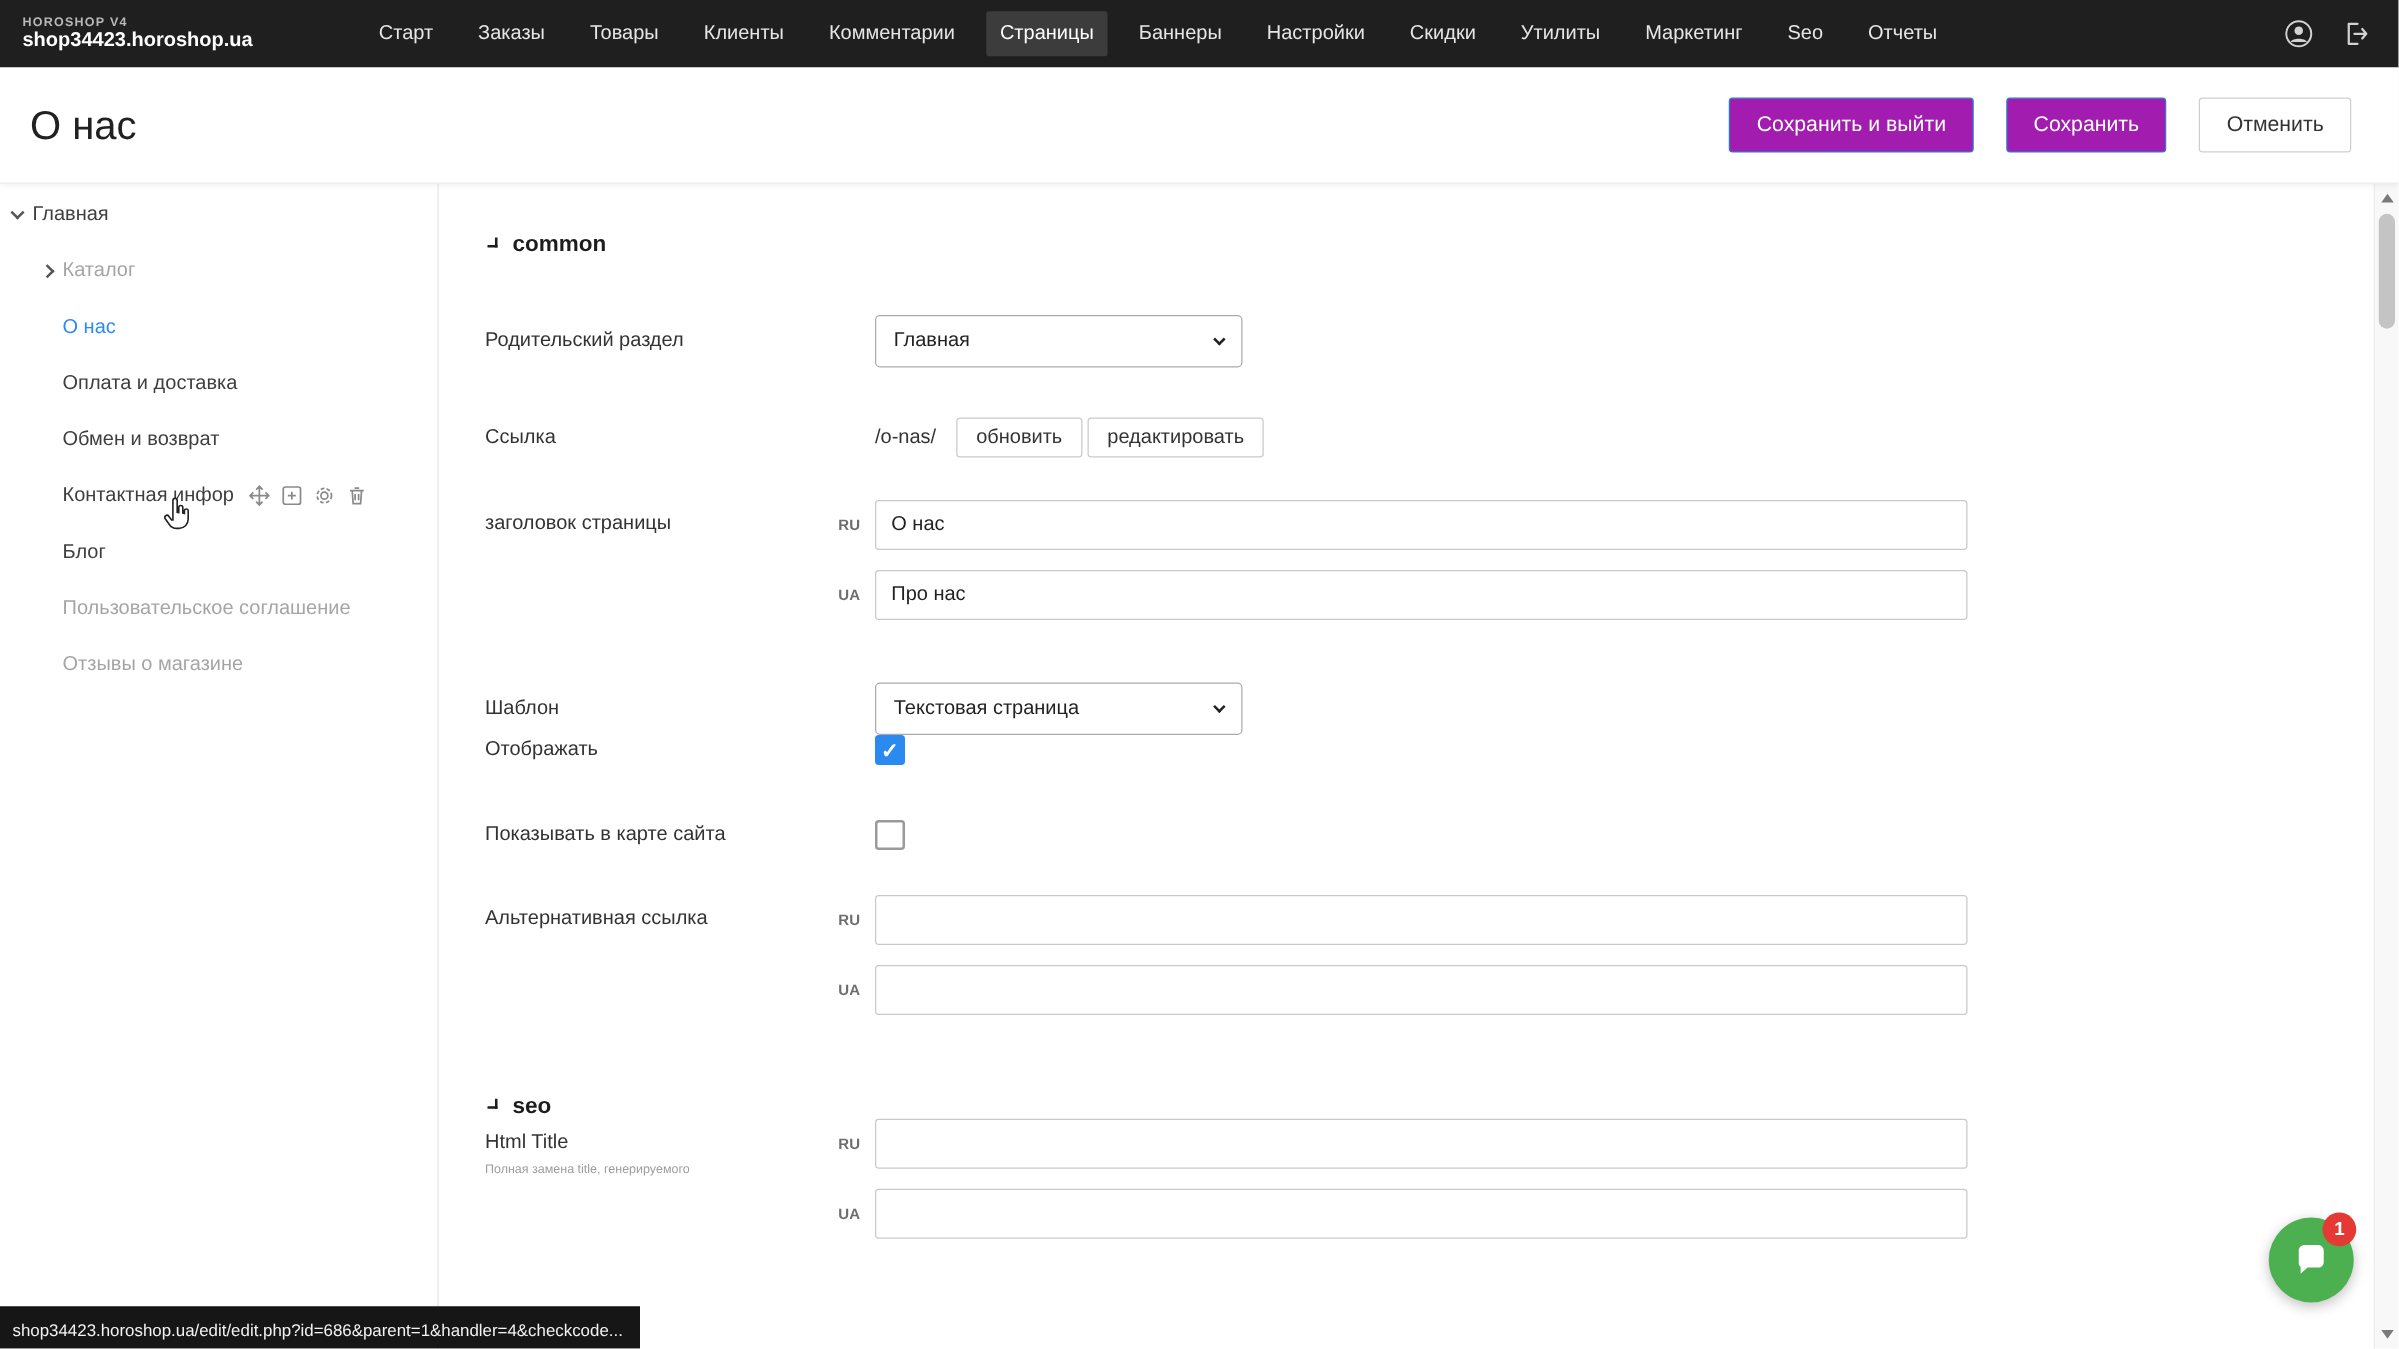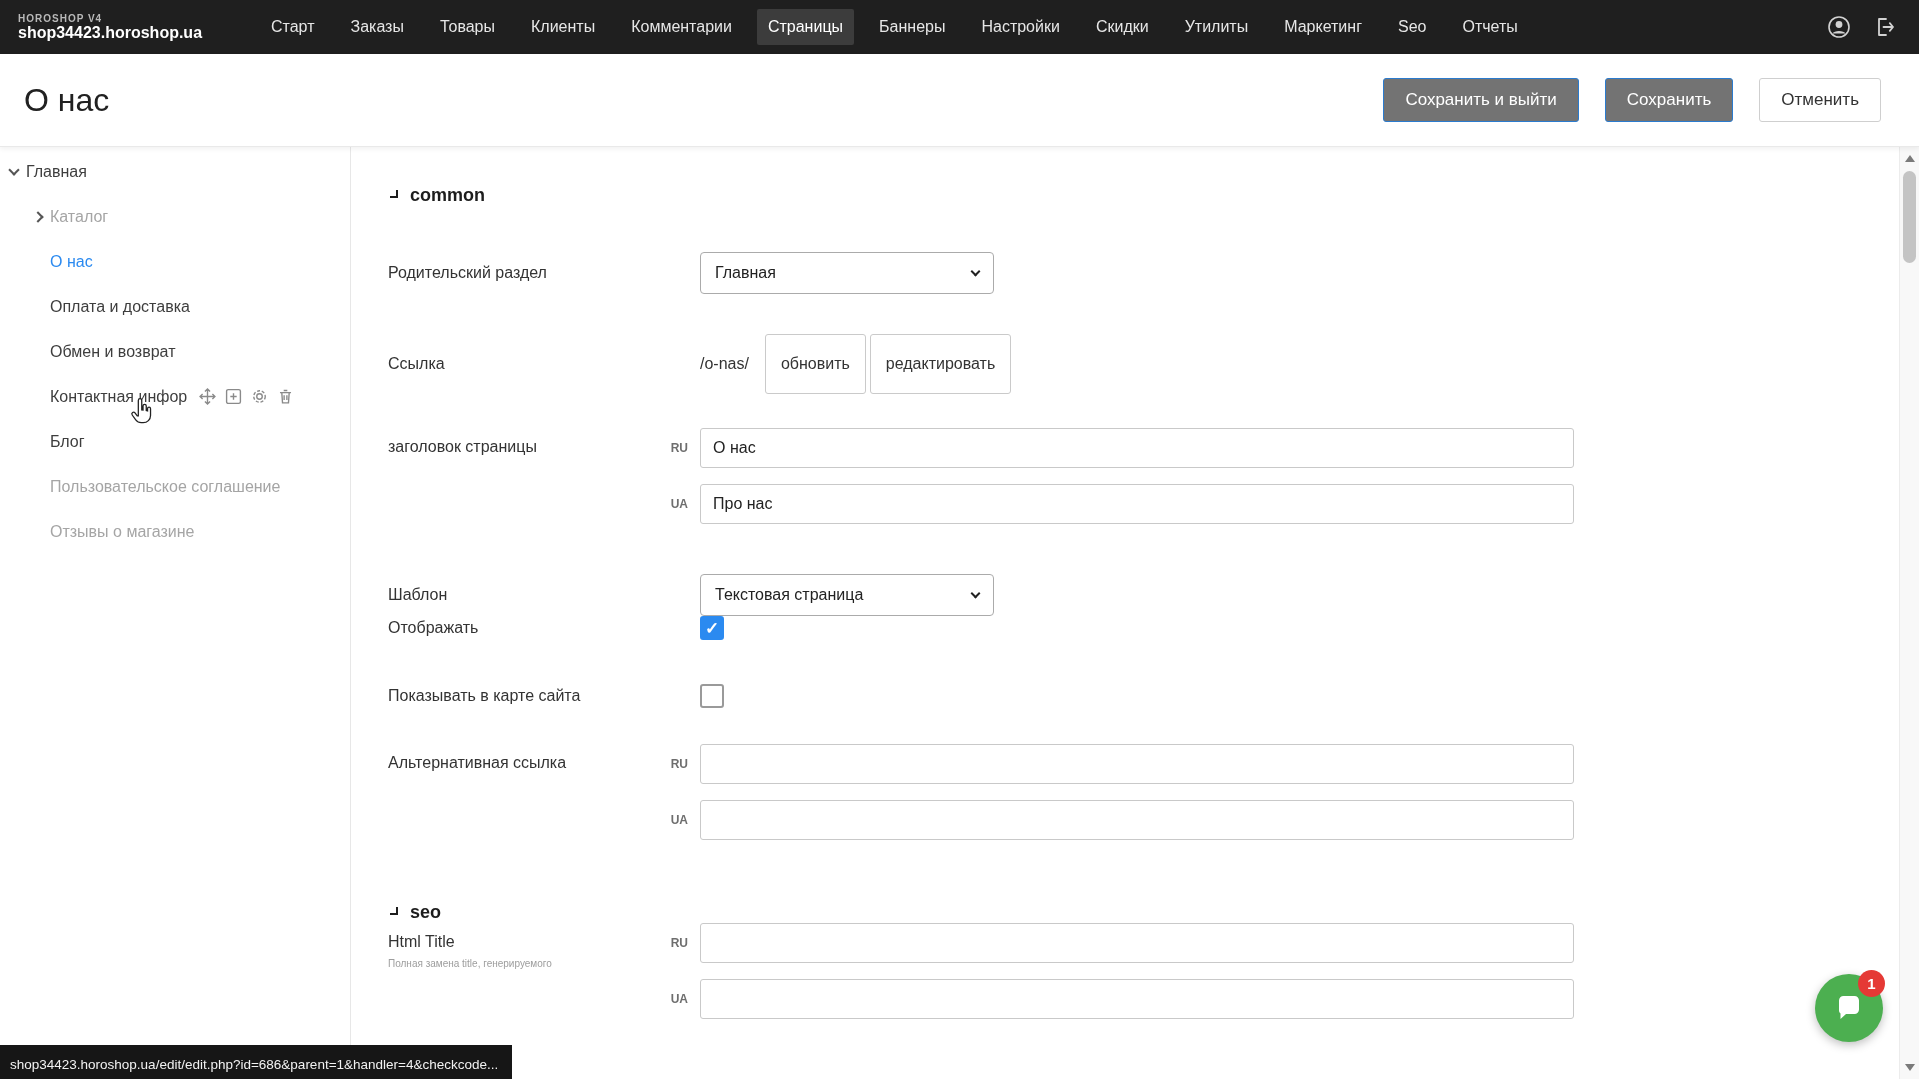--- a/index.html
+++ b/index.html
@@ -2,40 +2,40 @@
 <html><head>
 <meta charset="utf-8">
 <style>
   * { margin:0; padding:0; box-sizing:border-box; }
   html,body { background:#ffffff; }
   .stage { position:relative; width:1919px; height:1079px; overflow:hidden; background:#fff;
            font-family:"Liberation Sans", sans-serif; color:#333; }
 
   
   .topbar { position:absolute; left:0; top:0; width:100%; height:54px; background:#1f1f1f;
-            display:flex; align-items:center; }
+            display:flex; align-items:center;gap:32px; }
   .brand { padding:0 20px 0 18px; line-height:1.1; min-width:260px; }
   .brand-top { font-size:10px; letter-spacing:1px; color:#b9b9b9; font-weight:700; }
   .brand-main { font-size:16px; color:#ffffff; font-weight:700; }
   .topnav { display:flex; align-items:center; gap:14px; flex:1; }
   .topnav a { color:#e6e6e6; font-size:16px; text-decoration:none; padding:9px 11px; border-radius:2px;
               white-space:nowrap; cursor:pointer; }
   .topnav a.active { background:#3c3c3c; color:#ffffff; }
   .topbar-right { display:flex; align-items:center; gap:22px; padding-right:22px; }
   .tb-icon { width:24px; height:24px; display:block; cursor:pointer; }
 
   
   .pagehead { position:absolute; left:0; top:54px; width:100%; height:93px; background:#fff;
               border-bottom:1px solid #e9e9e9; box-shadow:0 2px 5px rgba(0,0,0,0.06);
               display:flex; align-items:center; z-index:5; }
   .page-title { font-size:32px; font-weight:400; color:#212121; padding-left:24px; flex:1; }
   .head-actions { display:flex; align-items:center; padding-right:38px; }
   .btn { font-family:"Liberation Sans", sans-serif; font-size:17px; border-radius:3px; cursor:pointer;
          padding:11px 21px; border:1px solid transparent; white-space:nowrap; }
-  .btn-blue { background:#737373; color:#fff; border-color:#2b7bce; }
+  .btn-blue { background:#a21caf; color:#fff; border-color:#2b7bce; }
   .btn-white { background:#fff; color:#333; border-color:#cfcfcf; }
   .ml10 { margin-left:26px; } .ml26 { margin-left:26px; }
 
   
   .sidebar { position:absolute; left:0; top:147px; width:351px; bottom:0; background:#fff;
              border-right:1px solid #e7e7e7; padding-top:2px; }
   .s-item { display:flex; align-items:center; height:45px; font-size:16px; color:#3e3e3e; cursor:pointer; }
   .lvl0 { padding-left:10px; }
   .lvl1 { padding-left:50px; }
   .lvl1.has-chev { padding-left:34px; }
@@ -61,21 +61,21 @@
   .fstack { display:flex; flex-direction:column; gap:16px; }
   .irow { display:flex; align-items:center; }
   .tinput { width:874px; height:40px; border:1px solid #c9c9c9; border-radius:3px; padding:0 12px;
             font-size:16px; color:#222; font-family:"Liberation Sans", sans-serif; background:#fff; }
   .select { width:294px; height:42px; border:1px solid #ababab; border-radius:4px; background:#fff;
             display:flex; align-items:center; justify-content:space-between; padding:0 14px;
             font-size:16px; color:#222; cursor:pointer; }
   .select .chev { width:7px; height:7px; margin-top:-3px; border-color:#222; transform:rotate(45deg); }
   .link-path { font-size:16px; color:#333; margin-right:16px; }
   .btn-small { background:#fff; border:1px solid #cacaca; border-radius:3px; font-size:16px; color:#333;
-               padding:20px 15px; cursor:pointer; font-family:"Liberation Sans", sans-serif; }
+               padding:6px 15px; cursor:pointer; font-family:"Liberation Sans", sans-serif; }
   .btn-small + .btn-small { margin-left:4px; }
   .checkbox { width:24px; height:24px; border:2px solid #9a9a9a; border-radius:3px; background:#fff;
               display:flex; align-items:center; justify-content:center; cursor:pointer; }
   .checkbox.checked { background:#2b8af0; border-color:#2b8af0; color:#fff; font-size:17px; font-weight:700; }
   .hint { font-size:10px; color:#9d9d9d; margin-top:7px; width:250px; line-height:1.25; }
 
   
   .mt46{margin-top:46px}.mt40{margin-top:40px}.mt34{margin-top:34px}.mt50{margin-top:50px}
   .mt48{}.mt44{margin-top:44px}.mt36{margin-top:36px}.mt62{margin-top:62px}
 

